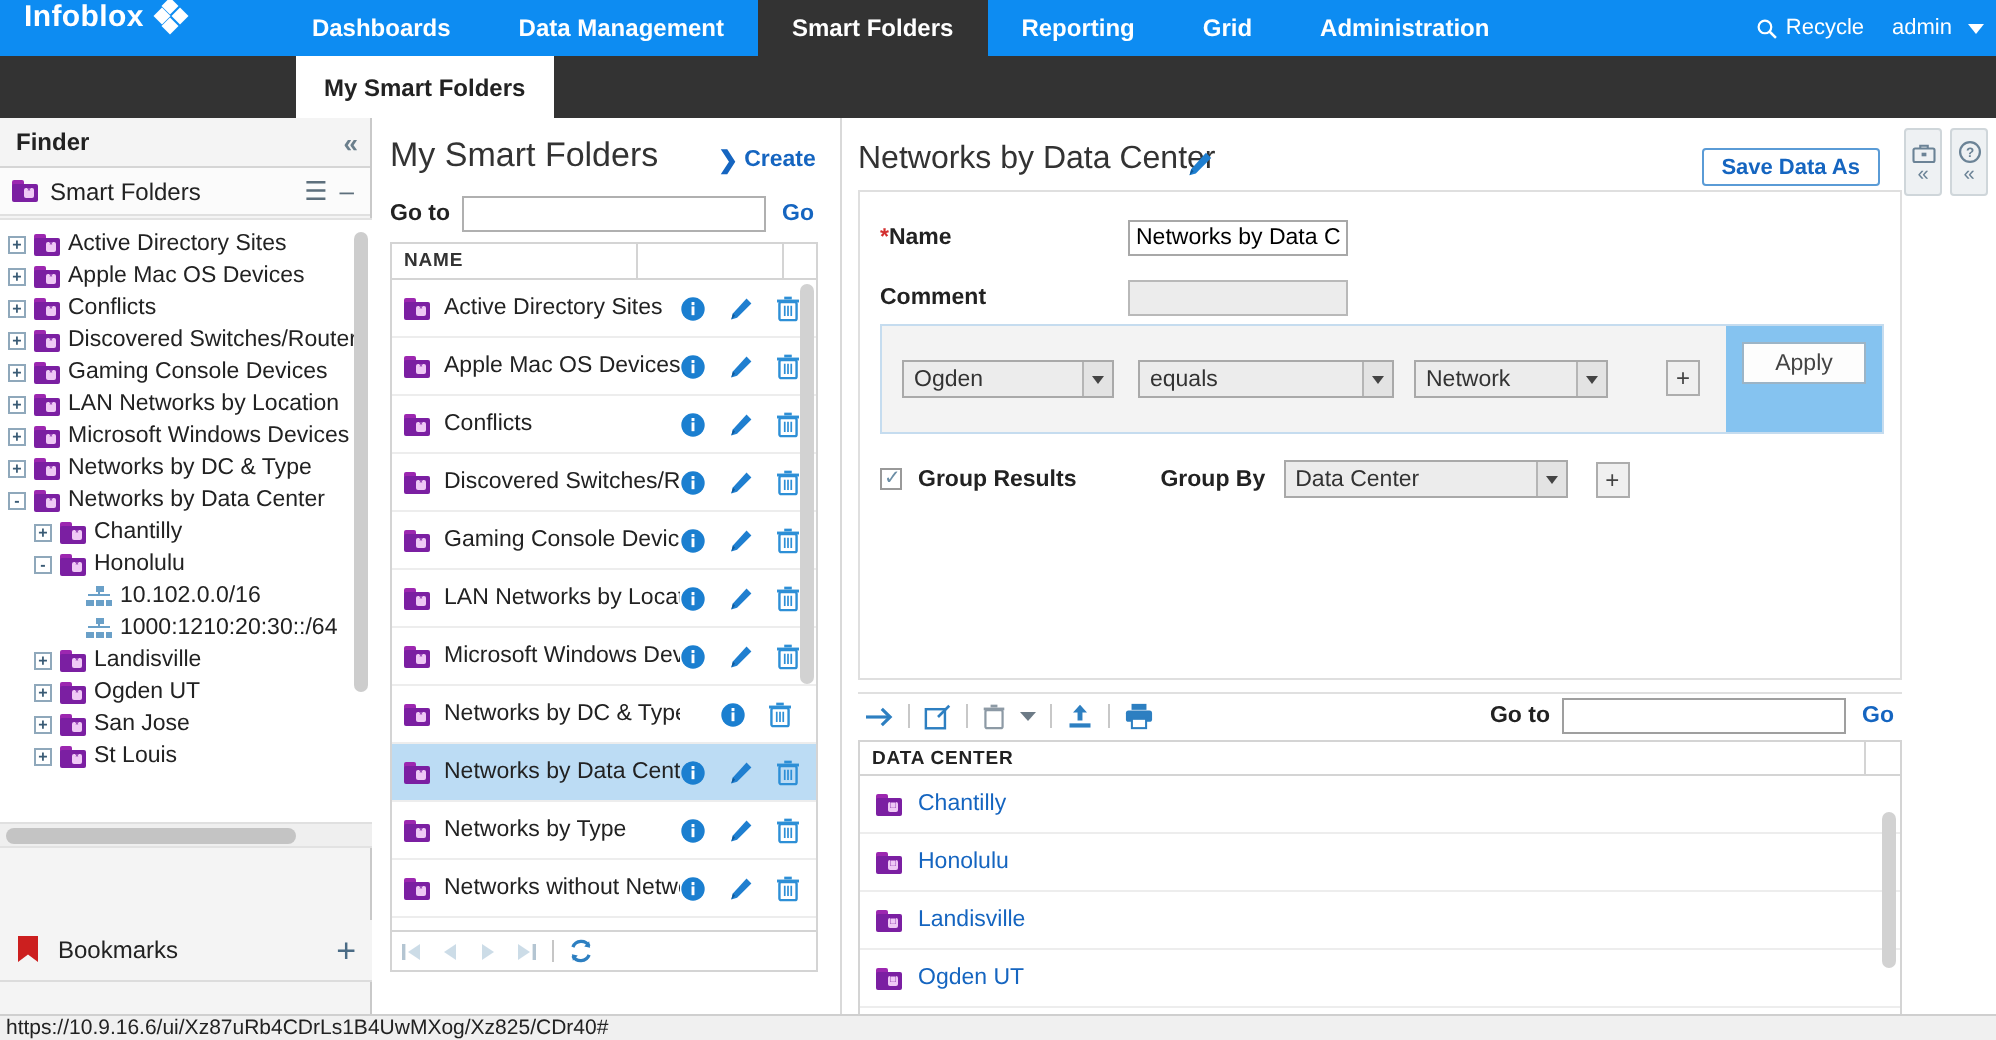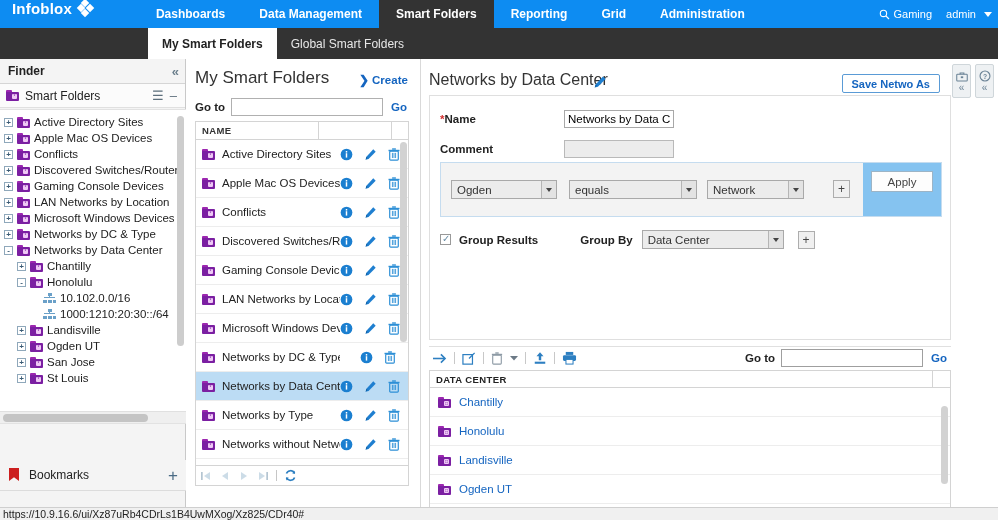--- a/index.html
+++ b/index.html
@@ -369,33 +369,30 @@
         <div class="nav-item">
           <span>Administration</span>
         </div>
       </div>
     <div class="nav-right">
       <div class="nav-search">
         <svg width="11" height="11" viewBox="0 0 16 16">
           <circle cx="6.5" cy="6.5" r="4.6" fill="none" stroke="#fff" stroke-width="1.6"></circle>
           <line x1="10" y1="10" x2="14.5" y2="14.5" stroke="#fff" stroke-width="1.8"></line>
         </svg>
-        <span>Gaming</span>
+        <span>Recycle</span>
       </div>
       <span class="nav-user">admin</span>
       <span class="nav-caret"></span>
     </div>
   </div>
 
   <div class="subnav" id="subnav">
       <div class="subtab active">
         <span>My Smart Folders</span>
-      </div>
-      <div class="subtab">
-        <span>Global Smart Folders</span>
       </div>
     </div>
 
   <div class="finder">
     <div class="finder-head">
       <span>Finder</span>
       <span class="chev">«</span>
     </div>
 
     <div class="sf-head">
@@ -967,21 +964,21 @@
   <div class="right">
     <div class="right-title">Networks by Data Center</div>
     <span class="title-pencil">
       <svg width="14" height="14" viewBox="0 0 16 16">
         <path d="M11.4 1.6 L14.4 4.6 L5.6 13.4 L2 14.4 L3 10.8 Z" fill="#1f7fd0"></path>
         <path d="M2 14.4 L3 10.8 L4.4 12.2 Z" fill="#0d5a9c"></path>
       </svg>
     </span>
 
     <div class="save-copy">
-      <span>Save Netwo As</span>
+      <span>Save Data As</span>
     </div>
 
     <div class="side-toggle t1">
       <svg width="12" height="11" viewBox="0 0 16 14">
         <rect x="1" y="4" width="14" height="9" rx="1" fill="none" stroke="#6b8396" stroke-width="1.4"></rect>
         <path d="M5.5 4 V2.2 h5 V4" fill="none" stroke="#6b8396" stroke-width="1.4"></path>
         <rect x="6.4" y="6.8" width="3.2" height="2.4" fill="#6b8396"></rect>
       </svg>
       <span class="cv">«</span>
     </div>

